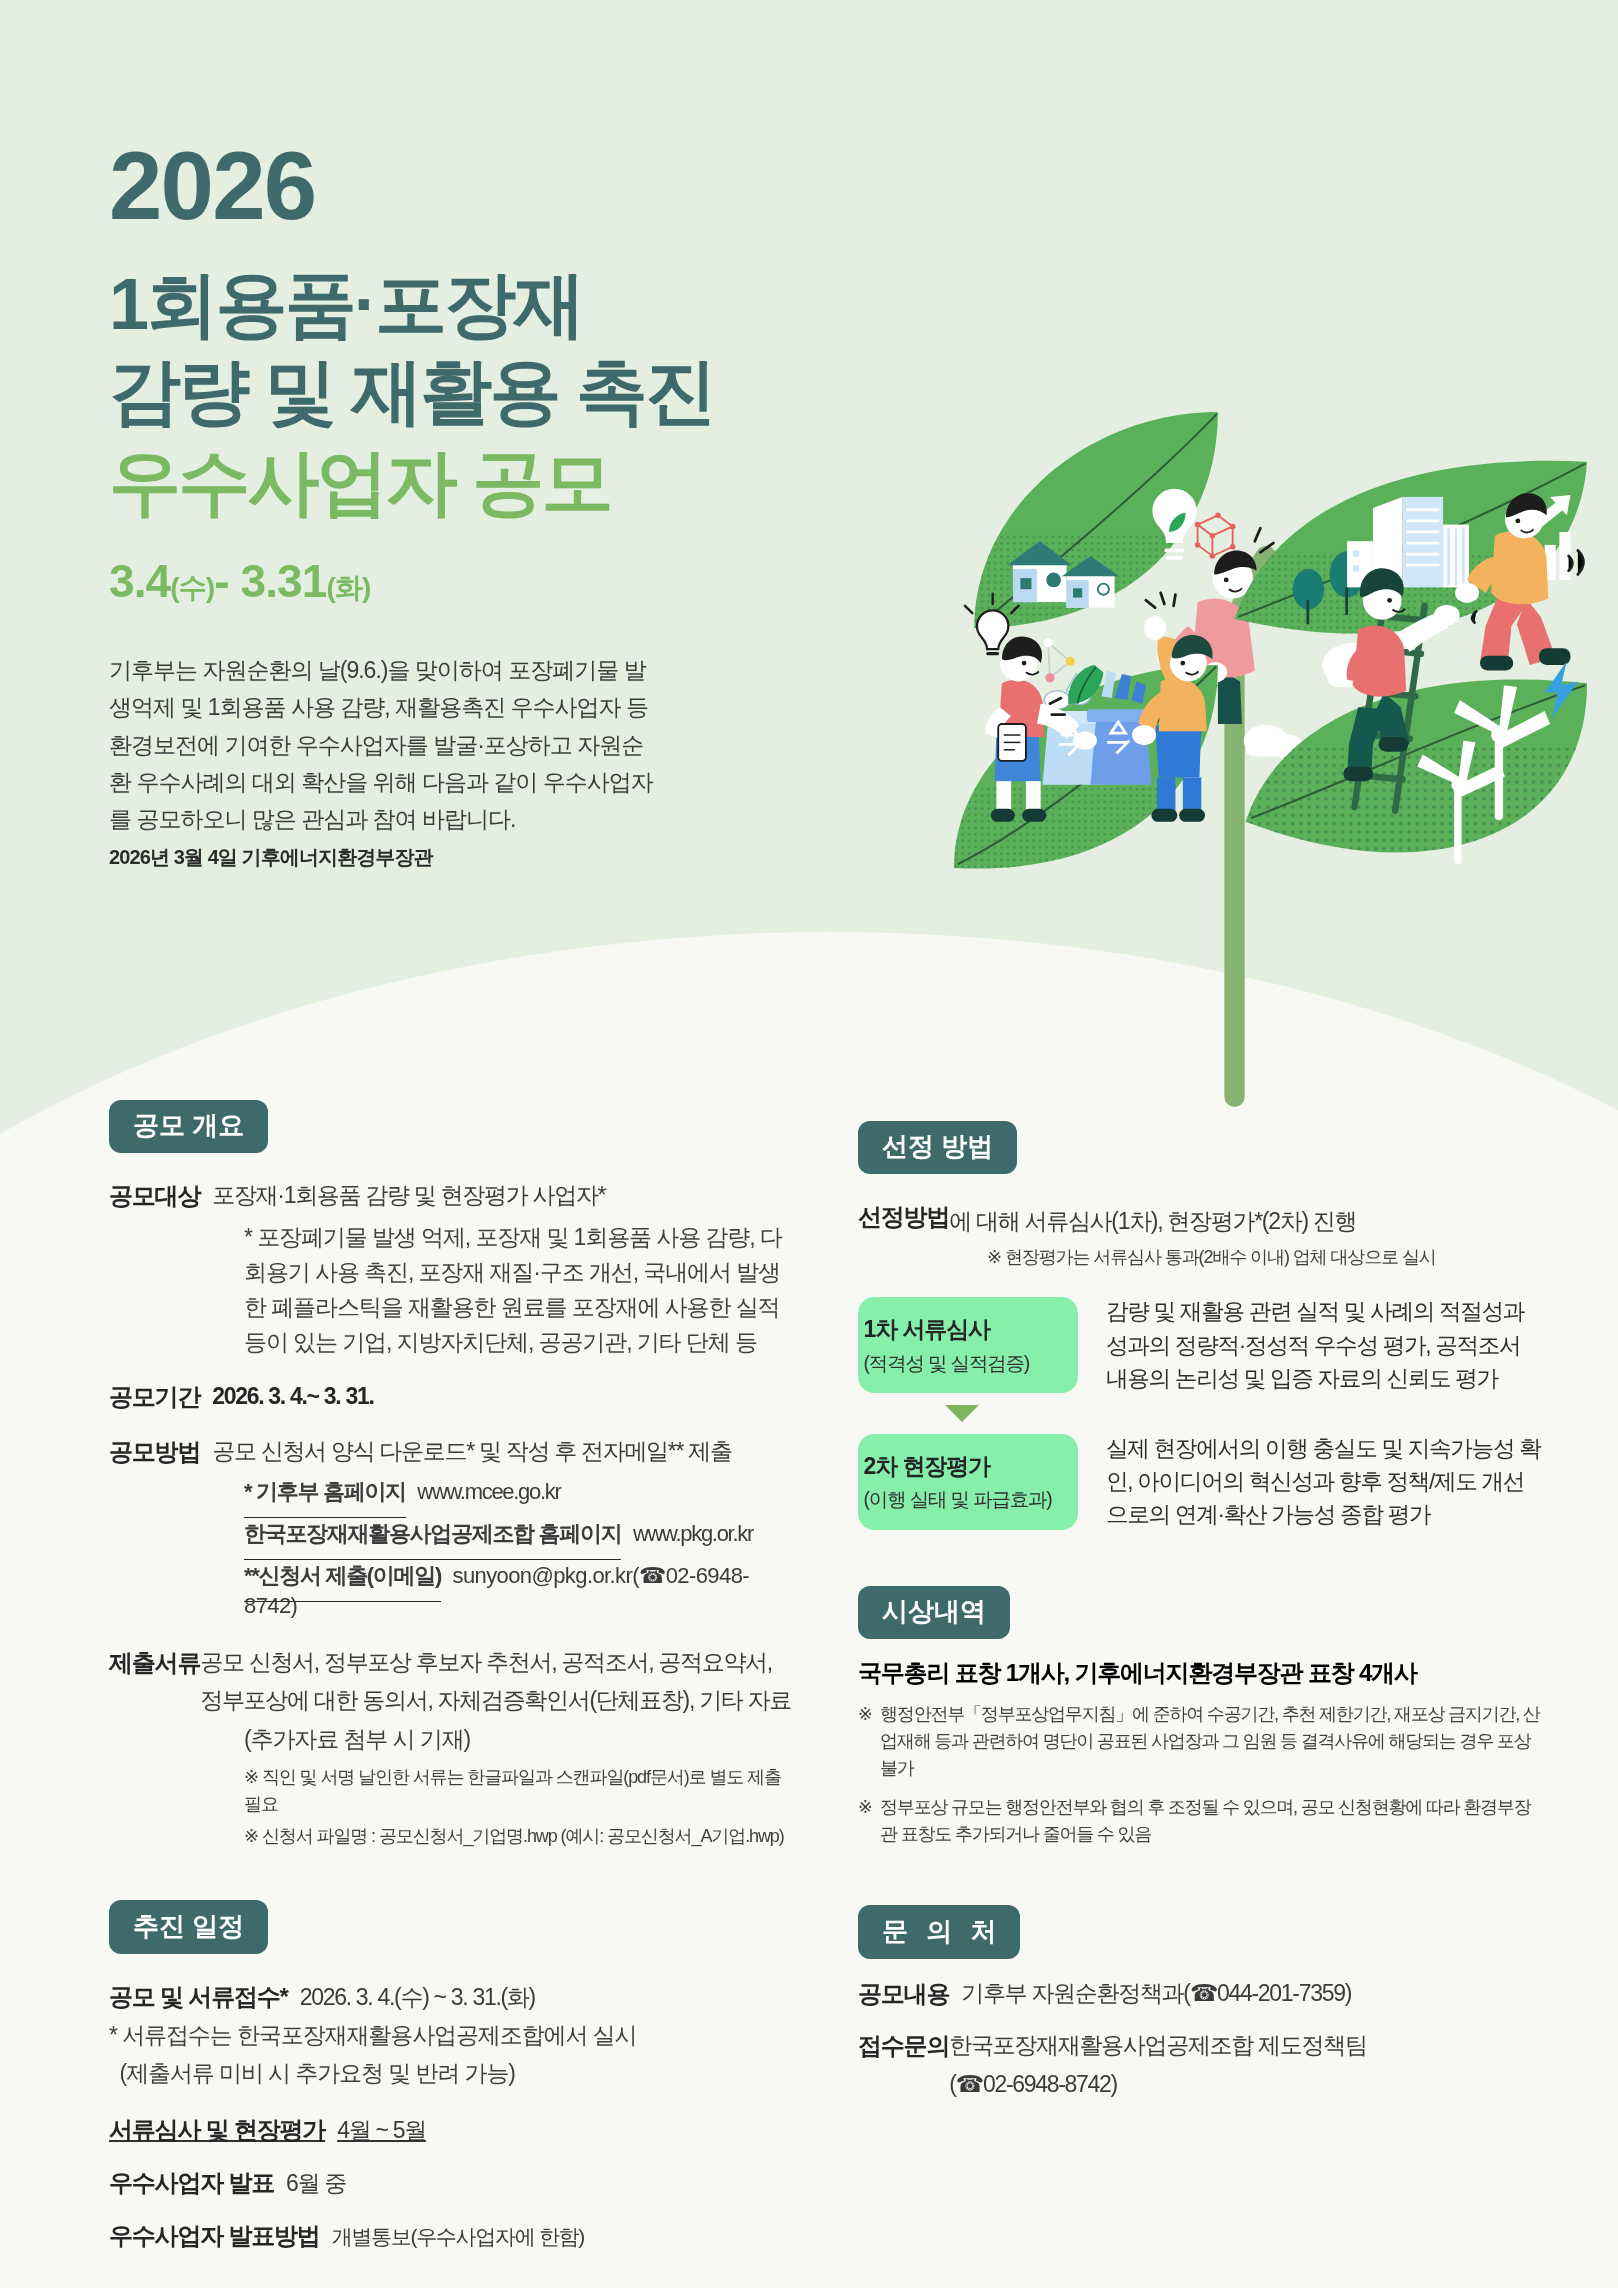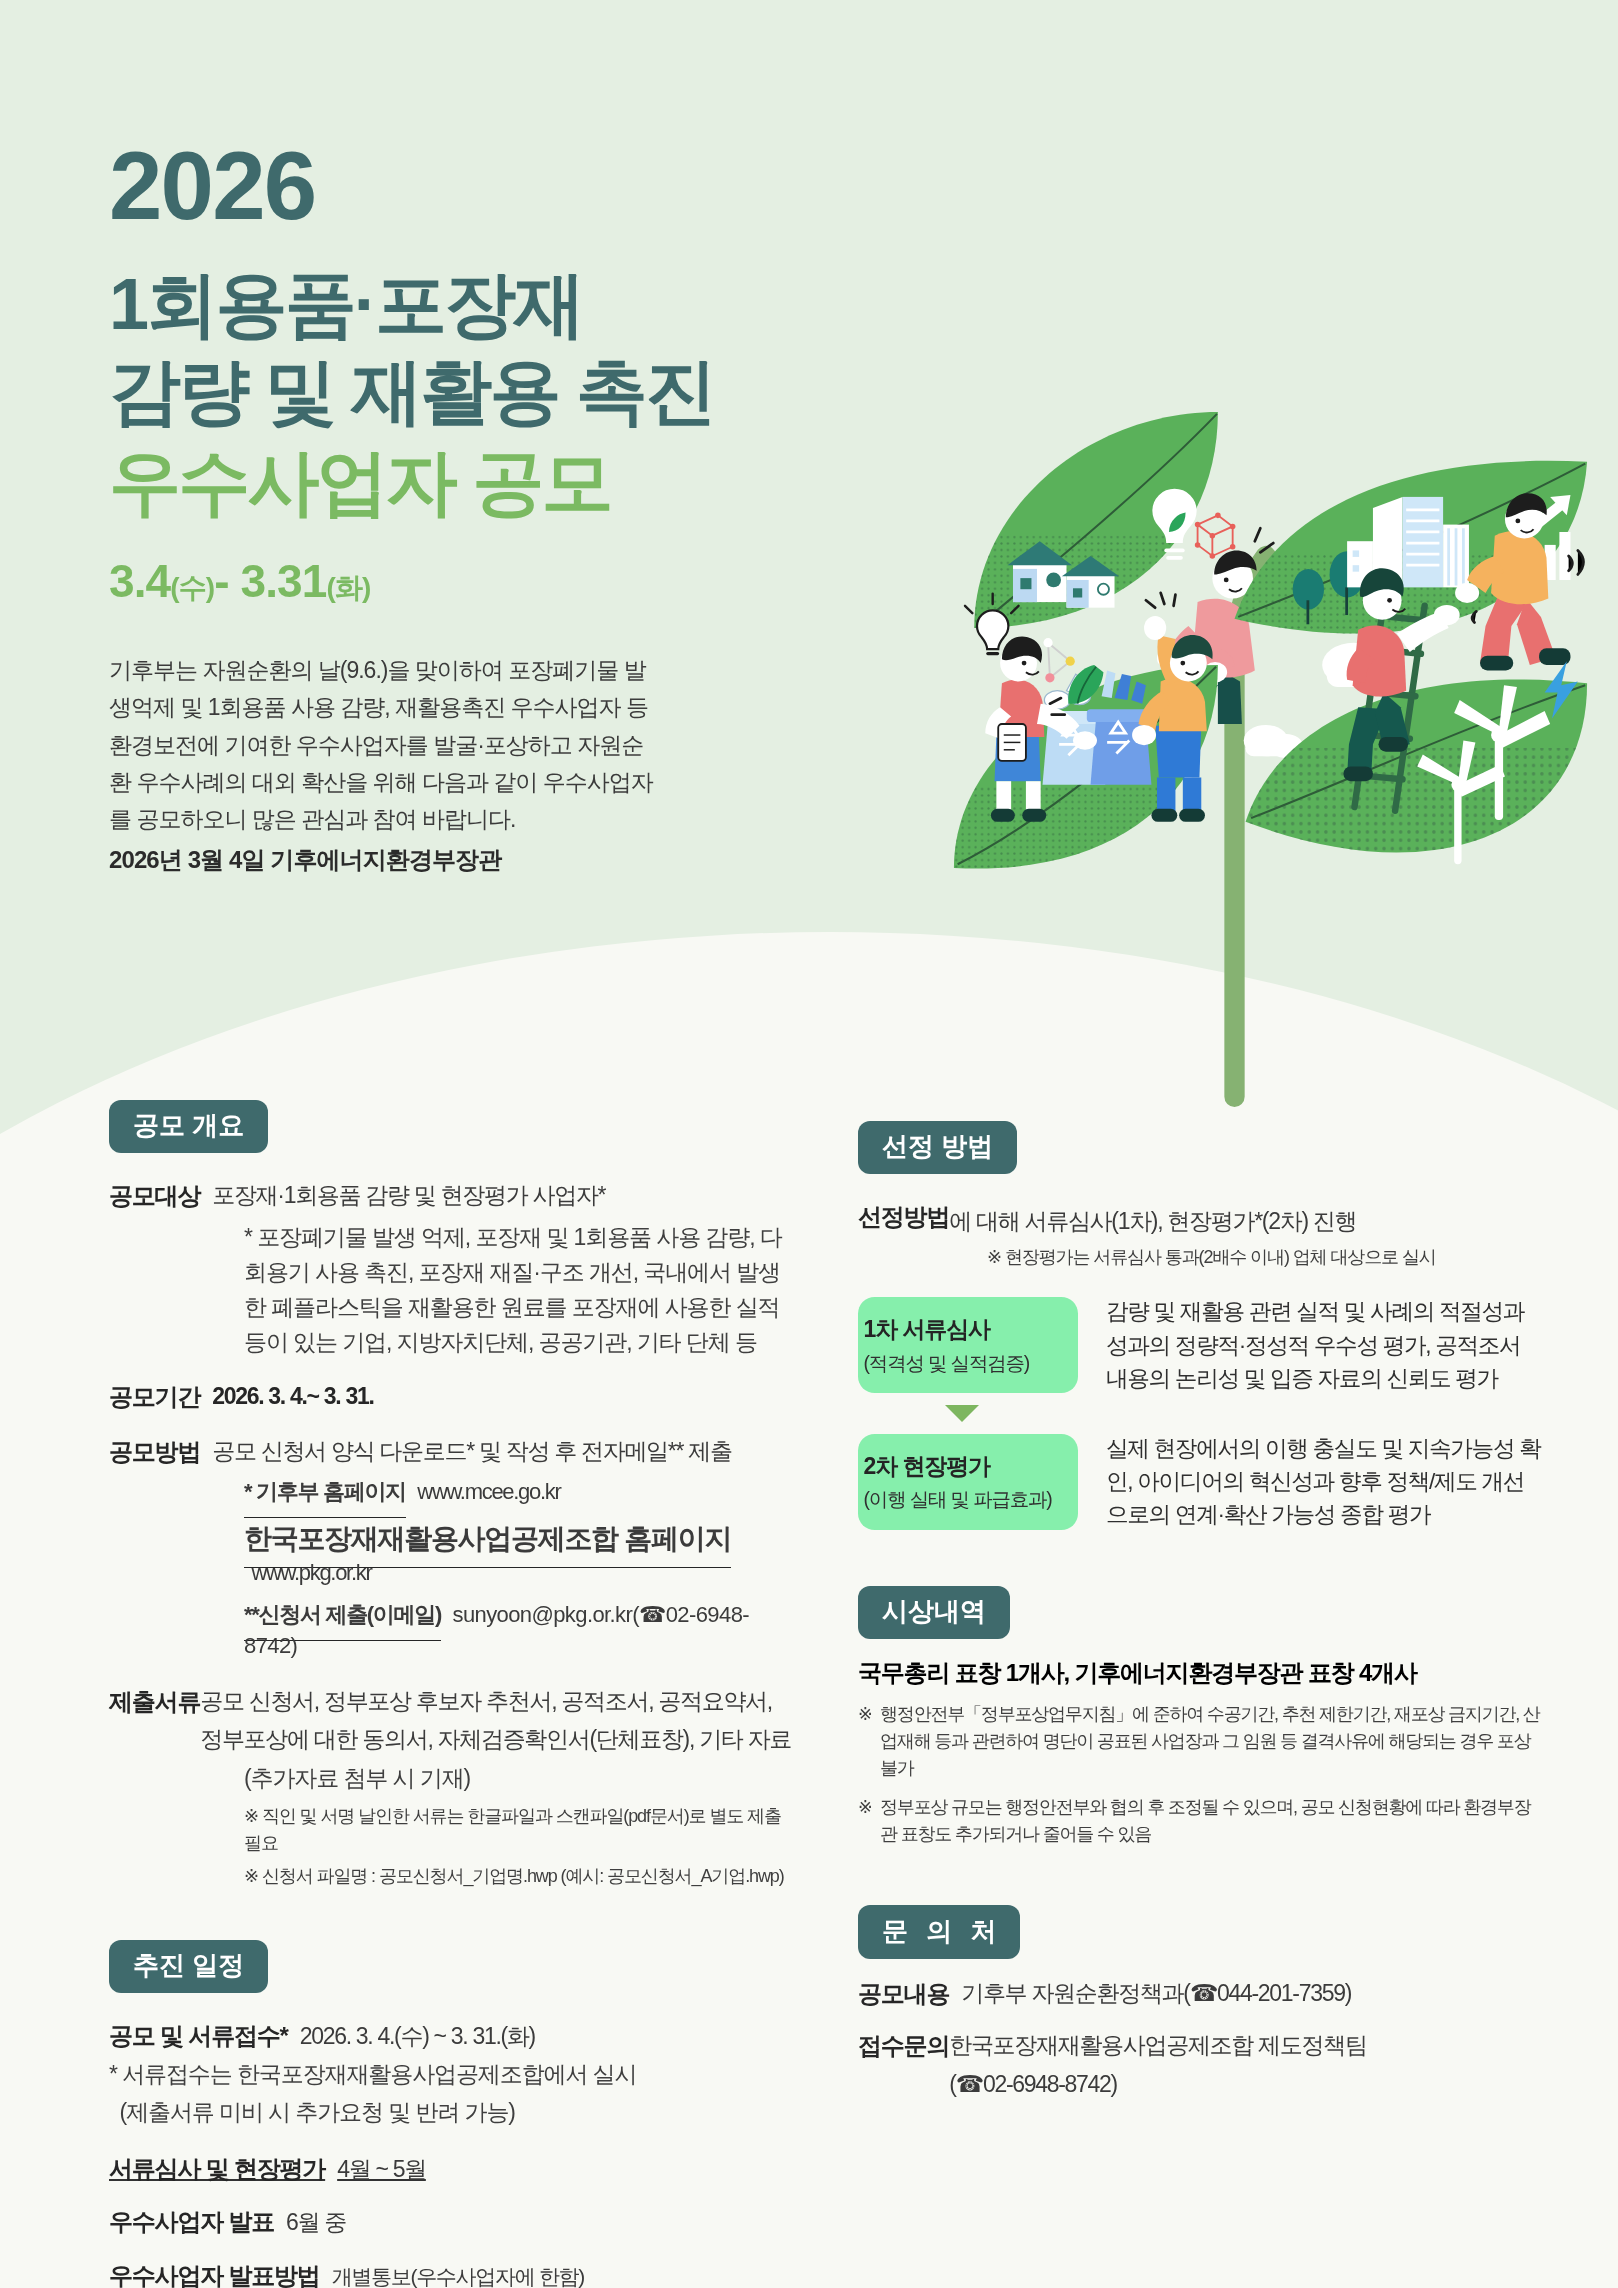--- a/index.html
+++ b/index.html
@@ -42,21 +42,21 @@
     letter-spacing:-0.9px;white-space:nowrap;
   }
   .hero-dates .small{font-size:28px;}
 
   #intro{
     position:absolute;left:109px;top:652px;width:554px;z-index:3;
     font-size:23px;line-height:1.62;color:#3b3b3b;letter-spacing:-1px;
   }
   #sign{
     position:absolute;left:109px;top:844px;z-index:3;
-    font-size:24px;font-weight:bold;color:#2b2b2b;letter-spacing:-0.9px;
+    font-size:20px;font-weight:bold;color:#2b2b2b;letter-spacing:-0.9px;
   }
 
   
   .col{position:absolute;z-index:3;}
   #col-left{left:109px;top:1100px;width:683px;}
   #col-right{left:858px;top:1121px;width:683px;}
 
   .sec{margin-bottom:0;}
   .pill{
     display:inline-block;background:#3f6a6c;color:#fff;border-radius:12px;
@@ -466,21 +466,21 @@
 
     <div class="row" style="margin-top:22px;">
       <div class="lbl">공모방법</div>
       <div class="val">공모 신청서 양식 다운로드* 및 작성 후 전자메일** 제출</div>
     </div>
     <div class="indent-1" style="margin-top:9.2px;">
       <span class="val uline" style="margin-left:0;font-size:22px;">* 기후부 홈페이지</span>
       <span class="val" style="margin-left:7.4px;font-size:22px;">www.mcee.go.kr</span>
     </div>
     <div class="indent-1" style="margin-top:11px;">
-      <span class="val uline" style="margin-left:0;font-size:28px;">한국포장재재활용사업공제조합 홈페이지</span>
+      <span class="val uline" style="margin-left:0;font-size:22px;">한국포장재재활용사업공제조합 홈페이지</span>
       <span class="val" style="margin-left:7.4px;font-size:22px;">www.pkg.or.kr</span>
     </div>
     <div class="indent-1" style="margin-top:11px;">
       <span class="val uline" style="margin-left:0;font-size:22px;">**신청서 제출(이메일)</span>
       <span class="val mono-mail" style="margin-left:7.4px;font-size:22px;">sunyoon@pkg.or.kr(☎02-6948-8742)</span>
     </div>
 
     <div class="row" style="margin-top:24px;">
       <div class="lbl">제출서류</div>
       <div>

